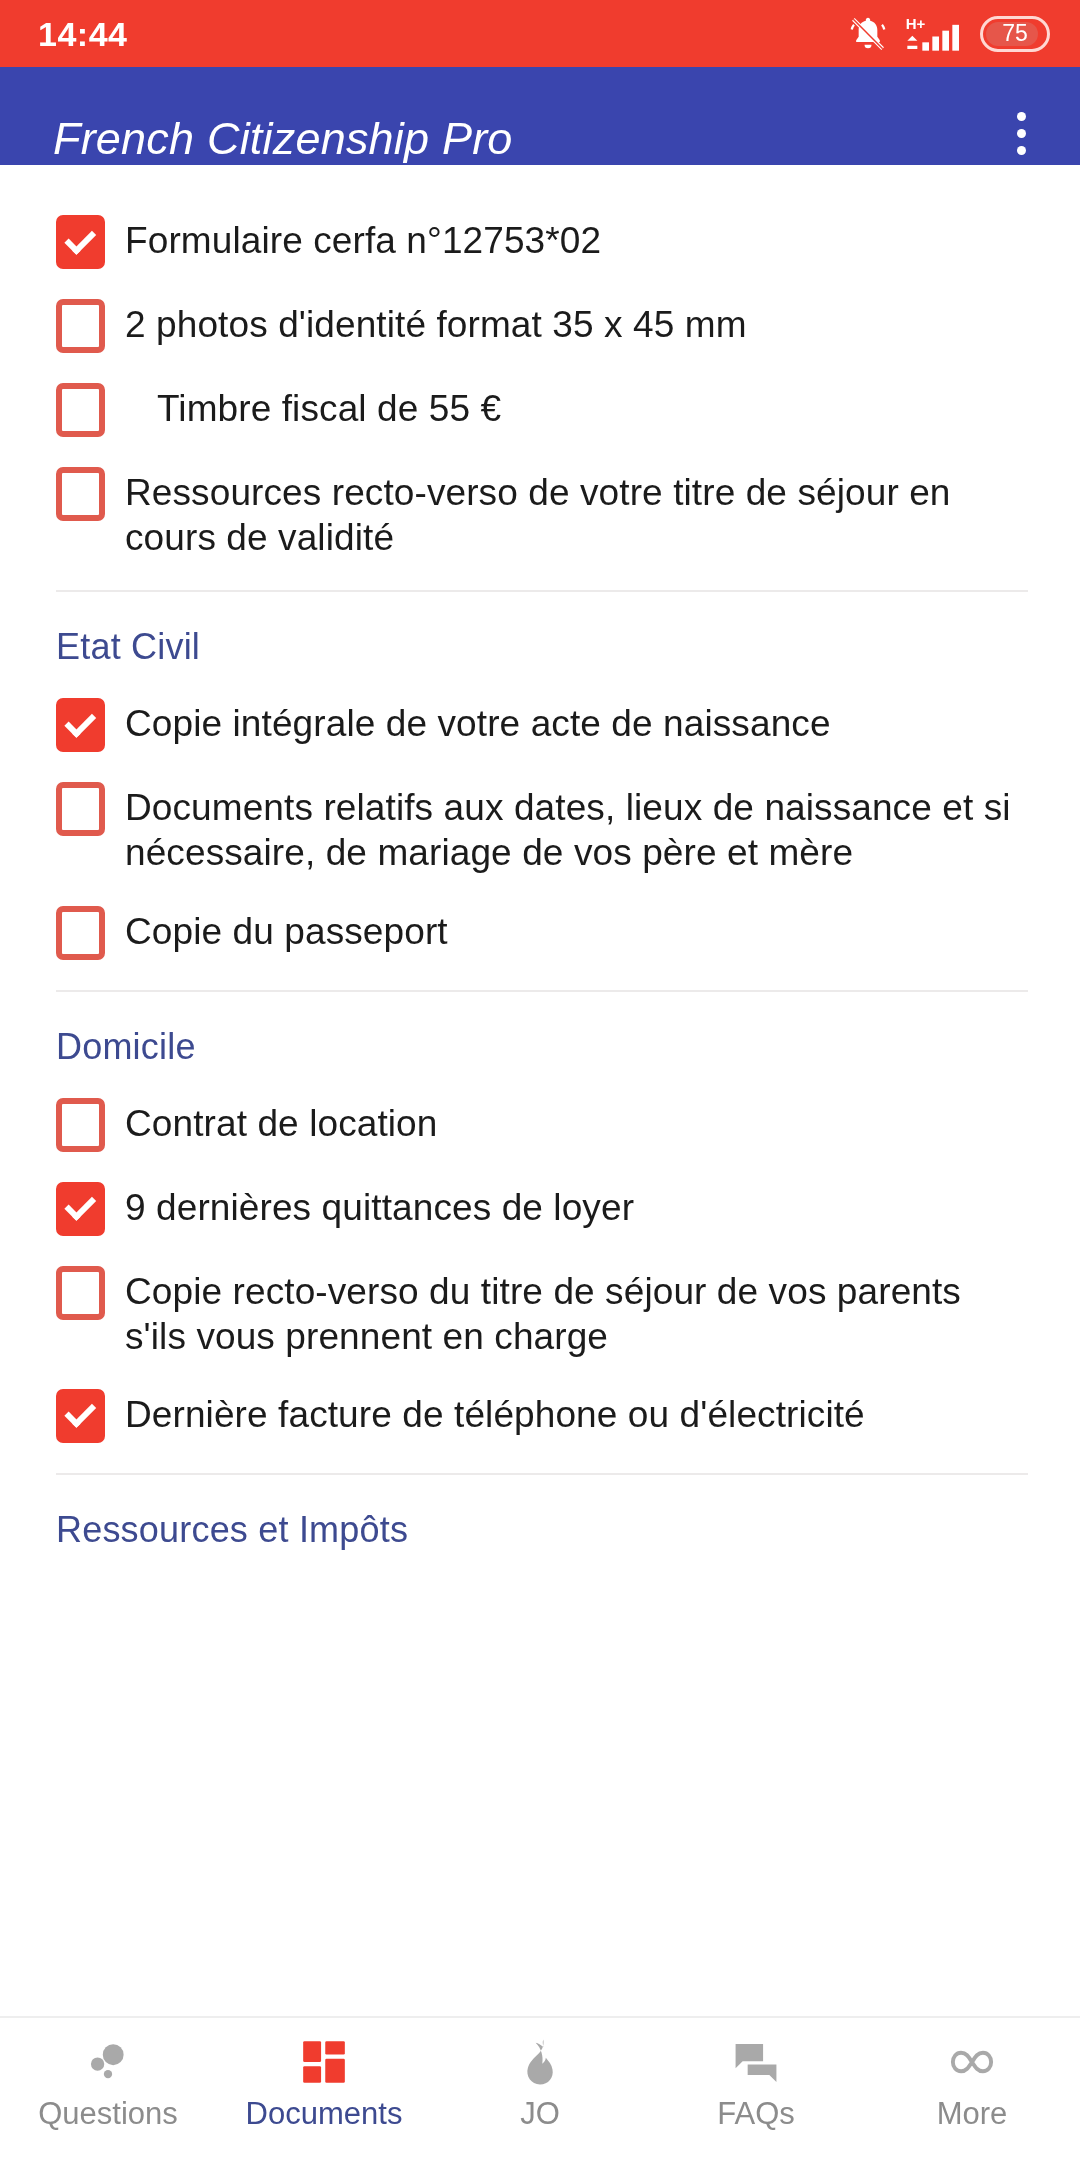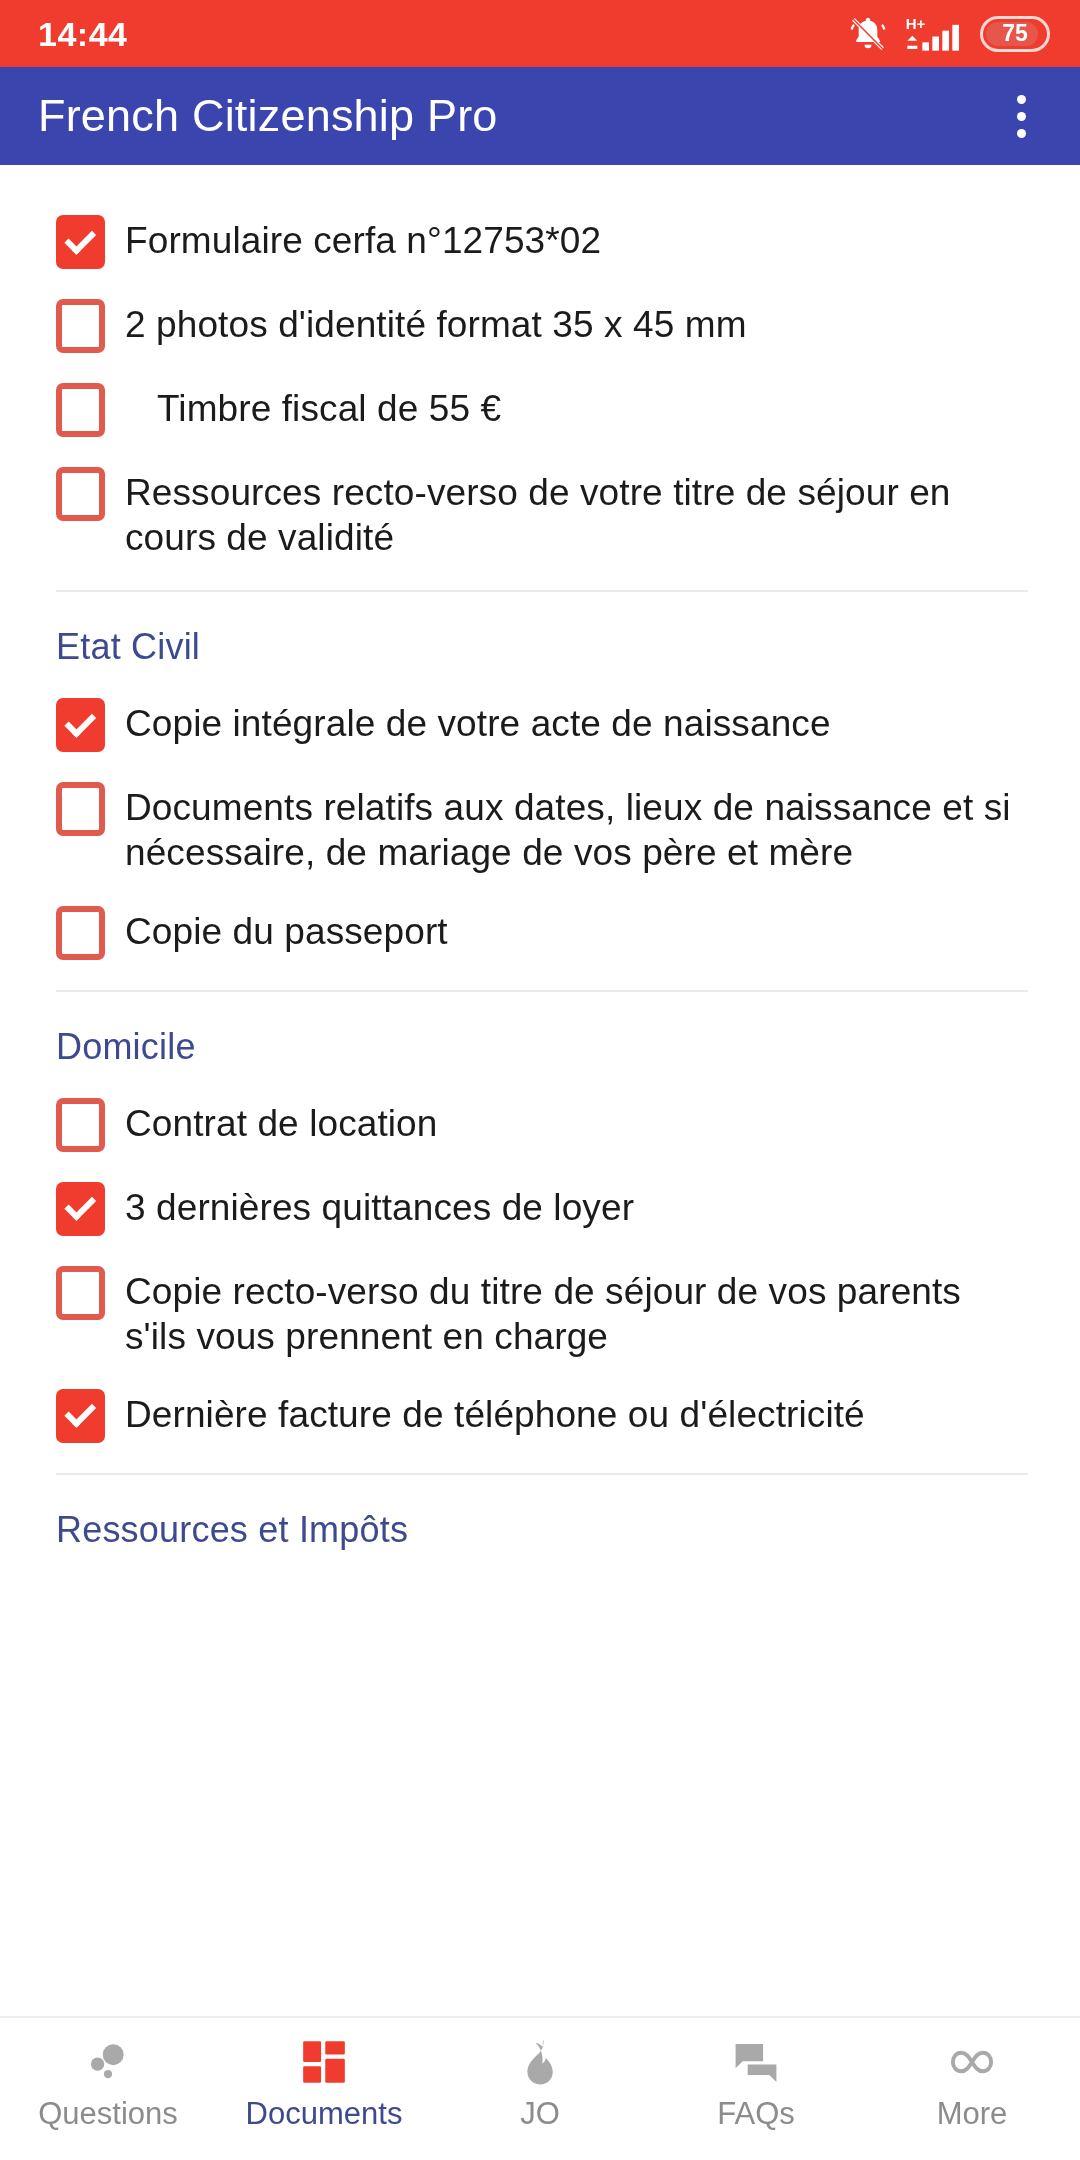--- a/index.html
+++ b/index.html
@@ -23,27 +23,27 @@
 
   .battery {
     display:flex; align-items:center; justify-content:center;
     width:70px; height:36px; border:3px solid #ffd8d3; border-radius:18px;
     position:relative;
   }
   .battery-fill {
     position:absolute; left:3px; top:3px; bottom:3px; width:52px;
     background:#e6564a; border-radius:14px;
   }
-  .battery-num { position:relative; font-size:23px; font-weight:bold; color:#fff; line-height:1; }
+  .battery-num { position:relative; font-size:23px; font-weight:normal; color:#fff; line-height:1; }
 
   
   .appbar {
     height:98px; background:#3a45ae; color:#fff;
-    display:flex; align-items:center; justify-content:space-between;
-    padding:0 40px 0 38px; flex:0 0 auto;
+    display:flex; align-items:flex-end; justify-content:space-between;
+    padding:0 40px 0 53px; flex:0 0 auto;font-style:italic;
   }
   .appbar-title { font-size:45px; font-weight:400; letter-spacing:.2px; white-space:nowrap; }
   .kebab { display:flex; flex-direction:column; gap:8px; padding:10px 14px; cursor:pointer; }
   .kebab span { width:9px; height:9px; border-radius:50%; background:#fff; display:block; }
 
   
   .content { flex:1 1 auto; overflow:hidden; background:#fff; padding-top:22px; position:relative; }
 
   .check-row { display:flex; align-items:flex-start; padding:0 62px 0 56px; }
   .check-row + .check-row { margin-top:0; }
@@ -170,21 +170,21 @@
         <span class="cb-label">Copie du passeport</span>
       </div>
       <div class="divider"></div>
       <div class="section-title">Domicile</div>
       <div class="check-row" style="margin-top: 30px;">
         <span class="cb unchecked"></span>
         <span class="cb-label">Contrat de location</span>
       </div>
       <div class="check-row" style="margin-top: 30px;">
         <span class="cb checked"></span>
-        <span class="cb-label">3 dernières quittances de loyer</span>
+        <span class="cb-label">9 dernières quittances de loyer</span>
       </div>
       <div class="check-row" style="margin-top: 30px;">
         <span class="cb unchecked"></span>
         <span class="cb-label">Copie recto-verso du titre de séjour de vos parents s'ils vous prennent en charge</span>
       </div>
       <div class="check-row" style="margin-top: 30px;">
         <span class="cb checked"></span>
         <span class="cb-label">Dernière facture de téléphone ou d'électricité</span>
       </div>
       <div class="divider"></div>

